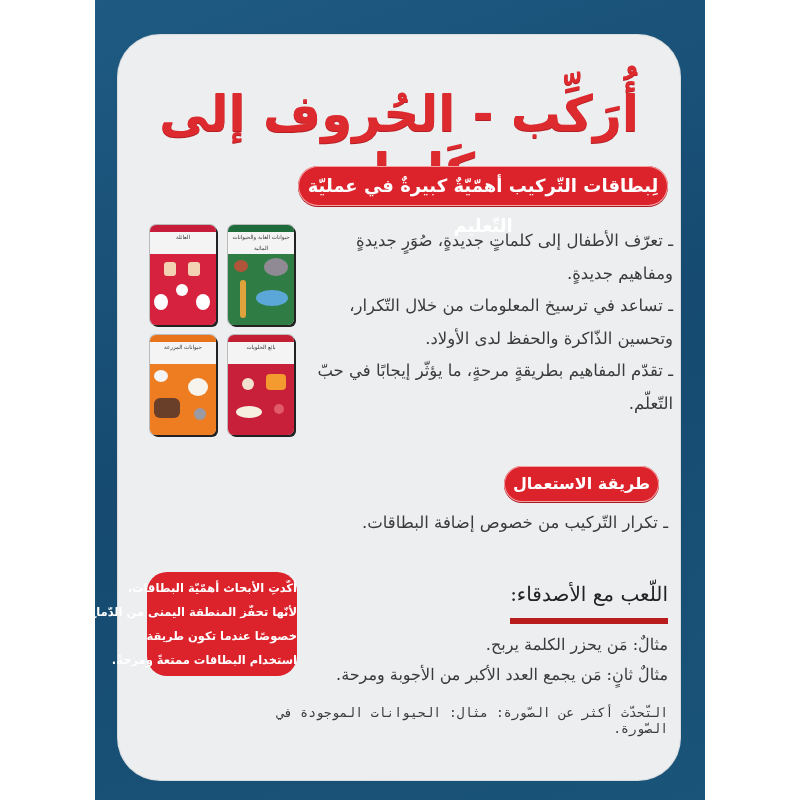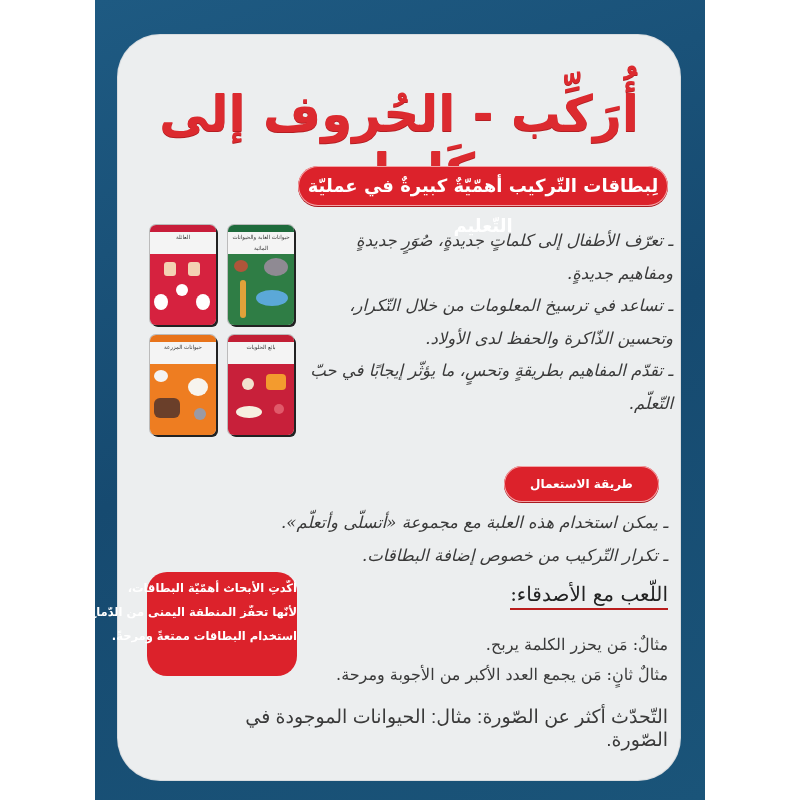--- a/index.html
+++ b/index.html
@@ -22,41 +22,41 @@
     font-family: "DejaVu Sans", sans-serif; letter-spacing: 0;
     text-shadow: 0 1px 0 #b51d22;
   }
   .pill {
     position: absolute; background: #dc222b; color: #ffffff; border-radius: 22px;
     direction: rtl; text-align: center; font-weight: bold;
     font-family: "DejaVu Sans", sans-serif;
     box-shadow: 0 1px 0 #a81a20, 0 0 0 1px #f2a4a6 inset;
   }
   .pill-1 { left: 180px; top: 131px; width: 370px; height: 40px; line-height: 40px; font-size: 18px; }
-  .pill-2 { left: 386px; top: 431px; width: 155px; height: 36px; line-height: 36px; font-size: 12px; }
+  .pill-2 { left: 386px; top: 431px; width: 155px; height: 36px; line-height: 36px; font-size: 16px; }
   .bullets {
     position: absolute; direction: rtl; text-align: right; color: #3a3a3a;
-    font-family: "DejaVu Serif", serif; font-size: 16.5px; line-height: 32.5px; font-style: italic;
+    font-family: "DejaVu Serif", serif; font-size: 16.5px; line-height: 32.5px;
   }
   .bullets-1 { left: 185px; top: 190px; width: 370px; }
   .bullets-2 { left: 160px; top: 472px; width: 390px; }
   .bullets p { margin: 0; }
   .subhead {
     position: absolute; left: 330px; top: 547px; width: 220px; direction: rtl; text-align: right;
     color: #222222; font-size: 20px; font-family: "DejaVu Serif", serif;
   }
-  .subhead span { border-bottom: 2px solid #b91c1c; padding-bottom: 2px; }
+  .subhead span { border-bottom: 6px solid #b91c1c; padding-bottom: 12px; }
   .examples {
     position: absolute; left: 160px; top: 595px; width: 390px; direction: rtl; text-align: right;
     color: #3a3a3a; font-family: "DejaVu Serif", serif; font-size: 16px; line-height: 30px;
   }
   .examples p { margin: 0; }
   .talk {
     position: absolute; left: 100px; top: 670px; width: 450px; direction: rtl; text-align: right;
-    color: #3a3a3a; font-family: Liberation Sans, sans-serif; font-size: 19px;
+    color: #3a3a3a; font-family: Liberation Mono, monospace; font-size: 13px;
   }
   .callout {
     position: absolute; left: 29px; top: 537px; width: 150px; height: 104px;
     background: #dc222b; border-radius: 20px; color: #ffffff; direction: rtl; text-align: center;
     font-size: 11.5px; font-weight: bold; line-height: 24px; padding-top: 4px; box-sizing: border-box;
     font-family: "DejaVu Sans", sans-serif;
   }
   .callout p { margin: 0; white-space: nowrap; }
   .thumbs { position: absolute; left: 32px; top: 190px; width: 145px; height: 210px; }
   .thumb {
@@ -83,21 +83,21 @@
 
 <div class="card">
 
   <div class="title">أُرَكِّب - الحُروف إلى كَلِمات</div>
 
   <div class="pill pill-1">لِبطاقات التّركيب أهمّيّةٌ كبيرةٌ في عمليّة التّعليم</div>
 
   <div class="bullets bullets-1">
     <p>ـ تعرّف الأطفال إلى كلماتٍ جديدةٍ، صُوَرٍ جديدةٍ ومفاهيم جديدةٍ.</p>
     <p>ـ تساعد في ترسيخ المعلومات من خلال التّكرار، وتحسين الذّاكرة والحفظ لدى الأولاد.</p>
-    <p>ـ تقدّم المفاهيم بطريقةٍ وتحسٍ، ما يؤثّر إيجابًا في حبّ التّعلّم.</p>
+    <p>ـ تقدّم المفاهيم بطريقةٍ مرحةٍ، ما يؤثّر إيجابًا في حبّ التّعلّم.</p>
   </div>
 
   <div class="thumbs">
     <div class="thumb t-family">
       <div class="band"></div>
       <div class="head">العائلة</div>
       <div class="art">
         <div class="blob" style="left:14px;top:8px;width:12px;height:14px;background:#f3d2b3;border-radius:3px;"></div>
         <div class="blob" style="left:38px;top:8px;width:12px;height:14px;background:#f3d2b3;border-radius:3px;"></div>
         <div class="blob" style="left:26px;top:30px;width:12px;height:12px;background:#ffffff;"></div>
@@ -133,34 +133,34 @@
         <div class="blob" style="left:38px;top:10px;width:20px;height:16px;background:#f39b2e;border-radius:4px;"></div>
         <div class="blob" style="left:8px;top:42px;width:26px;height:12px;background:#f6f0e0;"></div>
         <div class="blob" style="left:46px;top:40px;width:10px;height:10px;background:#e05a6a;"></div>
       </div>
     </div>
   </div>
 
   <div class="pill pill-2">طريقة الاستعمال</div>
 
   <div class="bullets bullets-2">
-    <p>ـ يمكن استخدام هذه العلبة مع مجموعة «أتسلّى وأتعلّم».</p>
     <p>ـ تكرار التّركيب من خصوص إضافة البطاقات.</p>
   </div>
 
   <div class="subhead">
     <span>اللّعب مع الأصدقاء:</span>
   </div>
 
   <div class="examples">
     <p>مثالٌ: مَن يحزر الكلمة يربح.</p>
     <p>مثالٌ ثانٍ: مَن يجمع العدد الأكبر من الأجوبة ومرحة.</p>
   </div>
 
   <div class="talk">التّحدّث أكثر عن الصّورة: مثال: الحيوانات الموجودة في الصّورة.</div>
 
   <div class="callout">
     <p>أكّدتِ الأبحاث أهمّيّة البطاقات،</p>
     <p>لأنّها تحفّز المنطقة اليمنى من الدّماغ،</p>
+    <p>خصوصًا عندما تكون طريقة</p>
     <p>استخدام البطاقات ممتعةً ومرحةً.</p>
   </div>
 
 </div>
 
 </body></html>

